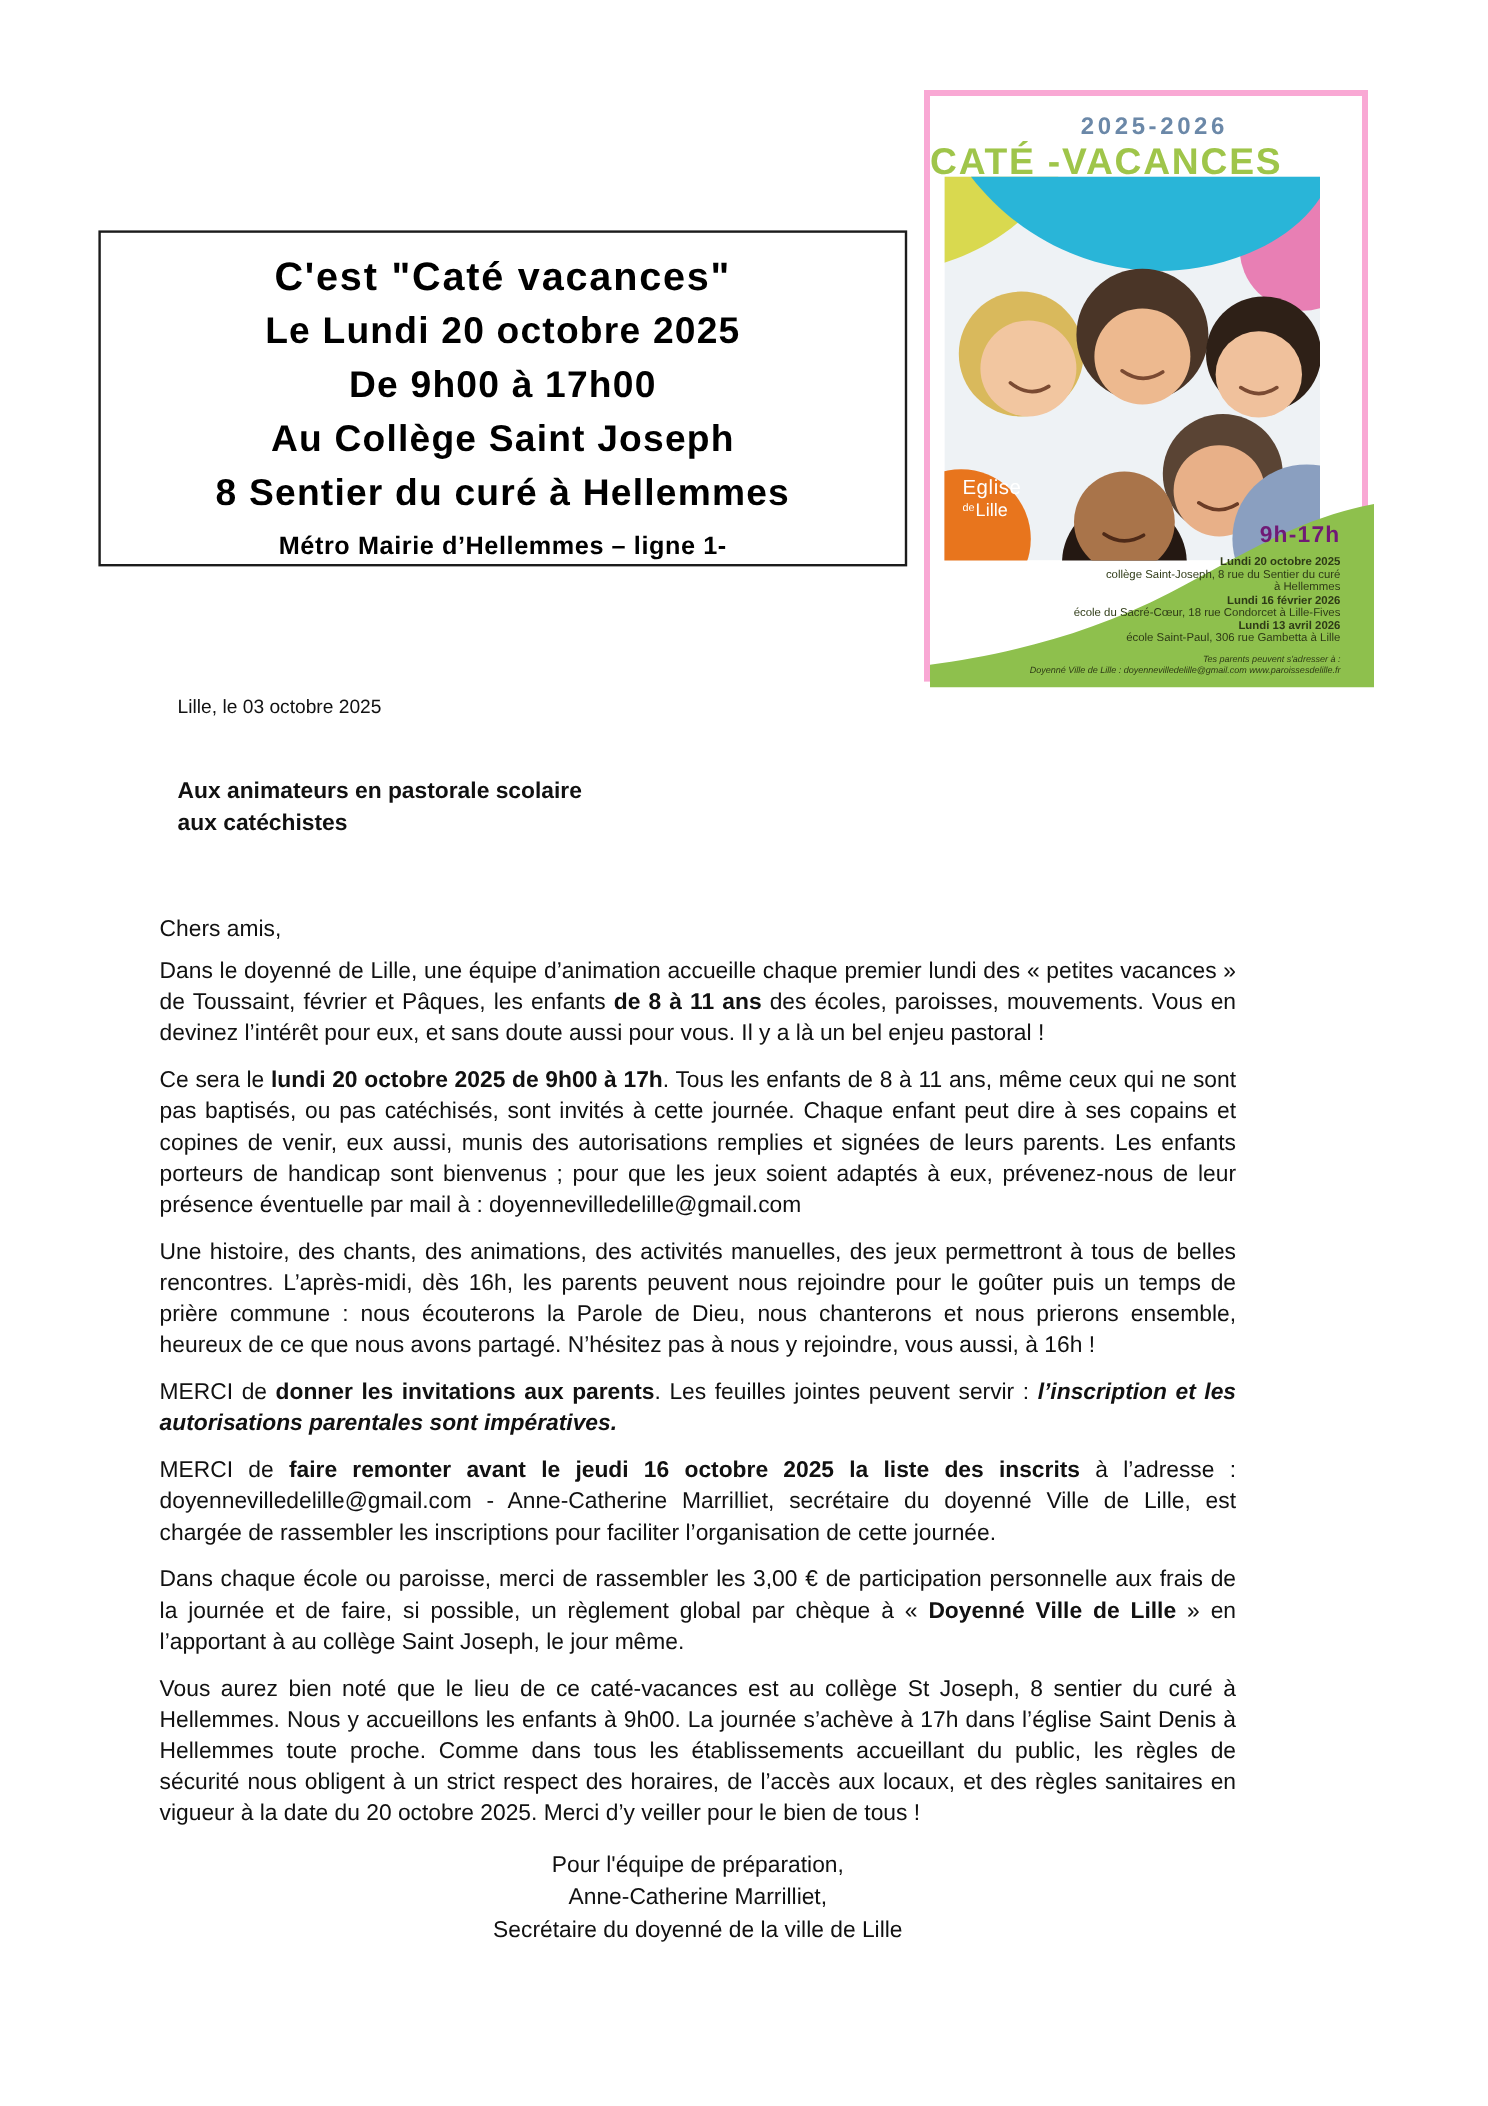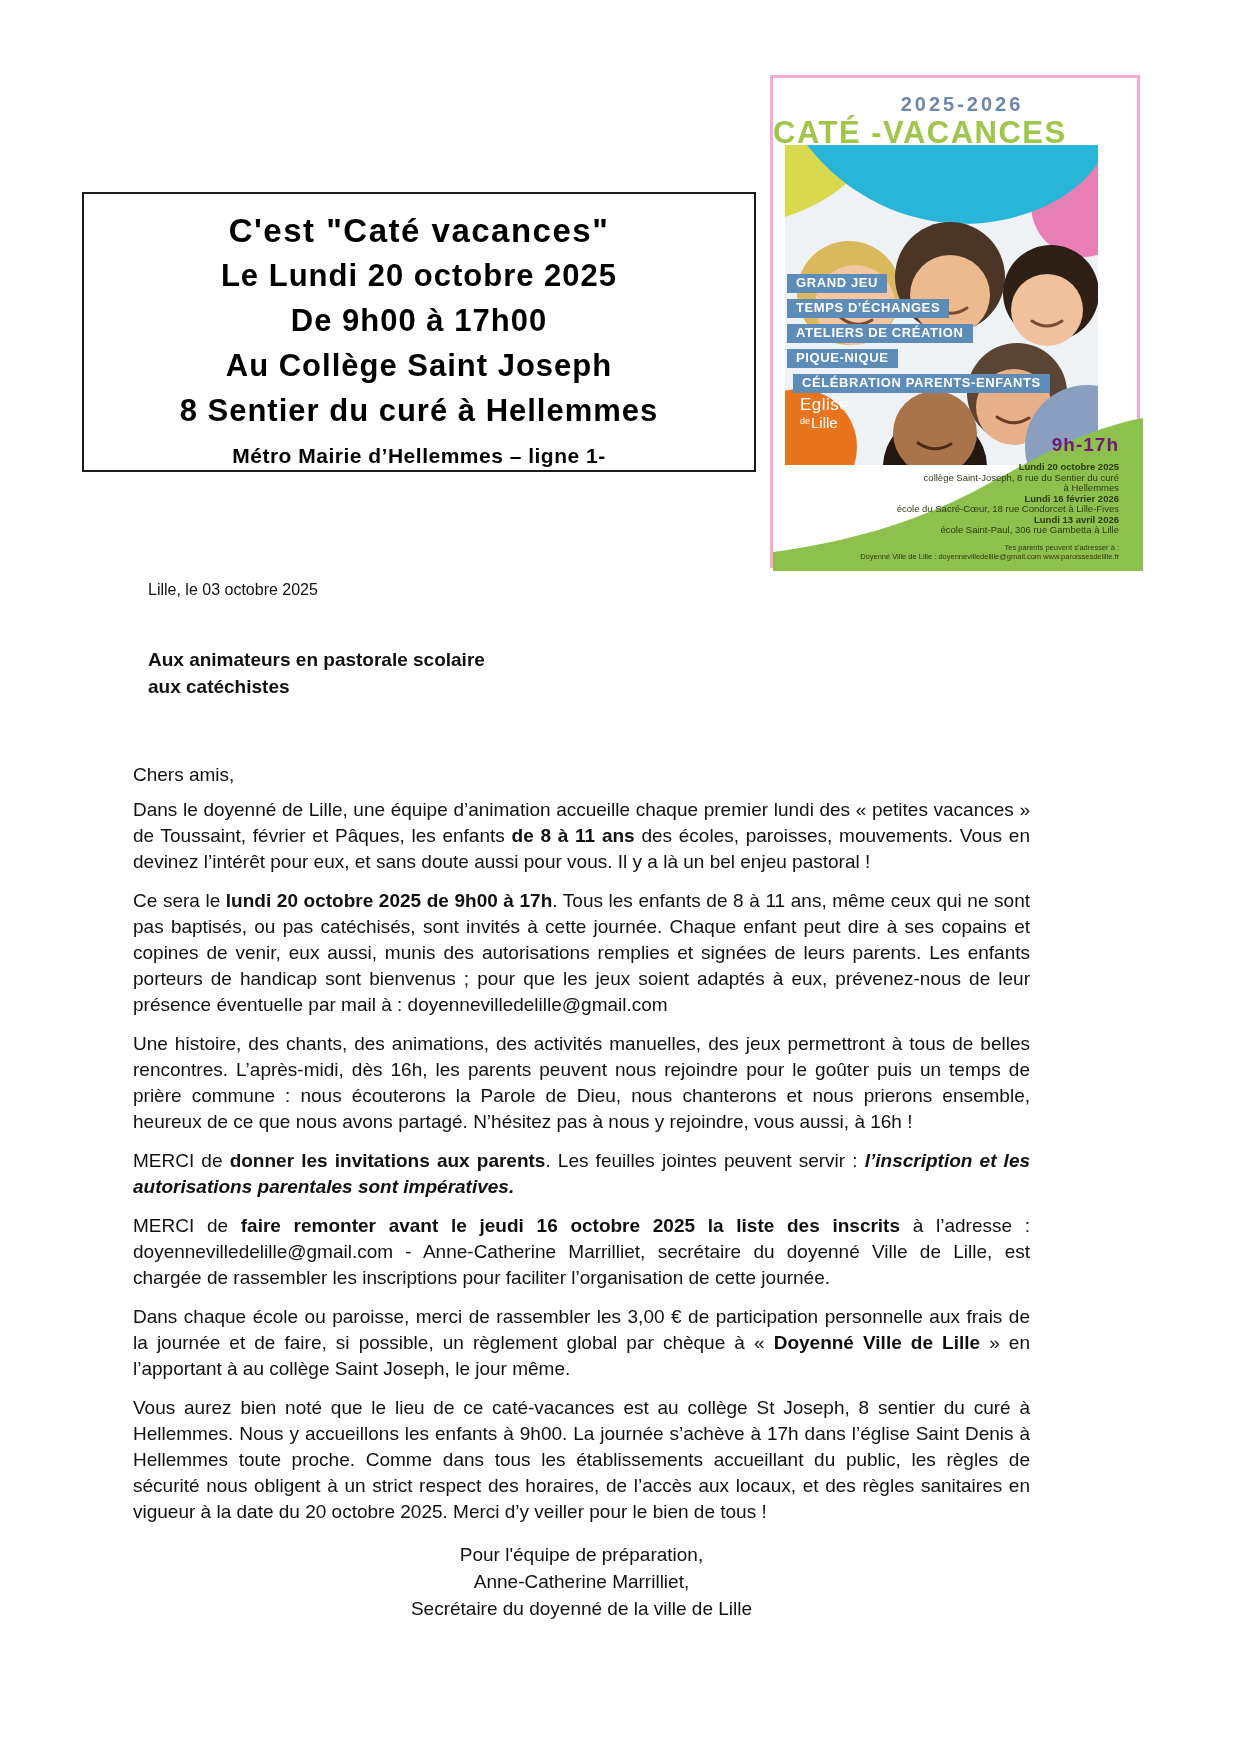--- a/index.html
+++ b/index.html
@@ -9,21 +9,21 @@
   
   .title-box{position:absolute;left:82px;top:192px;width:674px;height:280px;
              border:2px solid #1c1c1c;box-sizing:border-box;text-align:center;
              padding-top:14px;font-weight:700;color:#000;}
   .tl{line-height:45px;letter-spacing:1px;font-size:31px;}
   .tl-1{font-size:33px;letter-spacing:1.5px;}
   .tl-6{font-size:21px;letter-spacing:.5px;}
 
   
   .poster{position:absolute;left:770px;top:75px;width:370px;height:493px;background:#fff;
-          border:3px solid #f9a8d4;box-sizing:border-box;}
+          border:5px solid #f9a8d4;box-sizing:border-box;}
   .poster-season{position:absolute;top:15px;left:0;right:0;text-align:center;padding-left:14px;
           font-size:20px;font-weight:700;letter-spacing:3px;color:var(--season-blue,#6b88a8);}
   .poster-title{position:absolute;top:37px;left:0;right:0;text-align:left;
           font-size:31px;font-weight:700;letter-spacing:1.5px;color:var(--title-green,#9fc54a);}
   .photo{position:absolute;left:12px;top:67px;width:313px;height:320px;z-index:1;}
   .green-wave{position:absolute;left:0;top:0;width:370px;height:493px;z-index:2;}
   .ribbons{position:absolute;left:14px;top:196px;z-index:3;display:flex;flex-direction:column;
            align-items:flex-start;gap:6px;}
   .ribbon{background:var(--ribbon-blue,#5e8cb8);color:#fff;font-size:13px;font-weight:700;
           letter-spacing:.6px;padding:2px 9px 3px;line-height:14px;white-space:nowrap;}
@@ -31,21 +31,21 @@
   .logo{position:absolute;left:27px;top:318px;z-index:3;color:#fff;line-height:17px;}
   .logo-l1{font-size:17px;letter-spacing:.5px;}
   .logo-l2{font-size:15px;}
   .logo-de{font-size:9px;vertical-align:4px;margin-right:1px;}
   .audience{position:absolute;left:14px;top:400px;z-index:3;color:var(--audience-blue,#4a90c9);
             font-weight:700;font-size:29px;letter-spacing:2px;line-height:39px;}
   .green-info{position:absolute;right:18px;top:356px;width:300px;z-index:3;text-align:right;
               color:#2e3a16;}
   .hours{font-size:19px;font-weight:700;letter-spacing:1px;margin-bottom:6px;color:#701a75;}
   .sessions{font-size:9.5px;line-height:10.5px;}
-  .contact{font-size:7.5px;line-height:9px;margin-top:7px;}
+  .contact{font-size:7.5px;line-height:9px;font-style:italic;margin-top:7px;}
 
   
   .date-line{position:absolute;left:148px;top:581px;font-size:16px;}
   .recipients{position:absolute;left:148px;top:646px;font-size:19px;font-weight:700;line-height:27px;}
   .body{position:absolute;left:133px;top:762px;width:897px;font-size:19px;line-height:26px;}
   .salutation{margin:0 0 9px 0;}
   .para{margin:0 0 13px 0;text-align:justify;}
   .signature{margin-top:16px;text-align:center;line-height:27px;}
 </style>
 </head>
@@ -89,27 +89,20 @@
         <path d="M247,176 q15,10 30,0" stroke="#7a4a32" stroke-width="3" fill="none" stroke-linecap="round"></path>
         <path d="M212,272 q16,11 32,1" stroke="#6b3c26" stroke-width="3" fill="none" stroke-linecap="round"></path>
         <path d="M133,298 q16,11 33,1" stroke="#4e2a18" stroke-width="3" fill="none" stroke-linecap="round"></path>
       </svg>
     </div>
 
     <svg class="green-wave" width="370" height="493" viewBox="0 0 370 493" xmlns="http://www.w3.org/2000/svg" aria-hidden="true">
       <path d="M0,474 C60,466 130,450 200,414 C258,384 306,352 370,340 L370,493 L0,493 Z" fill="#8ec04d"></path>
     </svg>
 
-    <div class="ribbons">
-      <div class="ribbon">GRAND JEU</div>
-      <div class="ribbon">TEMPS D'ÉCHANGES</div>
-      <div class="ribbon">ATELIERS DE CRÉATION</div>
-      <div class="ribbon">PIQUE-NIQUE</div>
-      <div class="ribbon">CÉLÉBRATION PARENTS-ENFANTS</div>
-    </div>
 
     <div class="logo">
       <div class="logo-l1">Eglise</div>
       <div class="logo-l2"><span class="logo-de">de</span><span>Lille</span></div>
     </div>
 
 
     <div class="green-info">
       <div class="hours">9h-17h</div>
       <div class="sessions">

